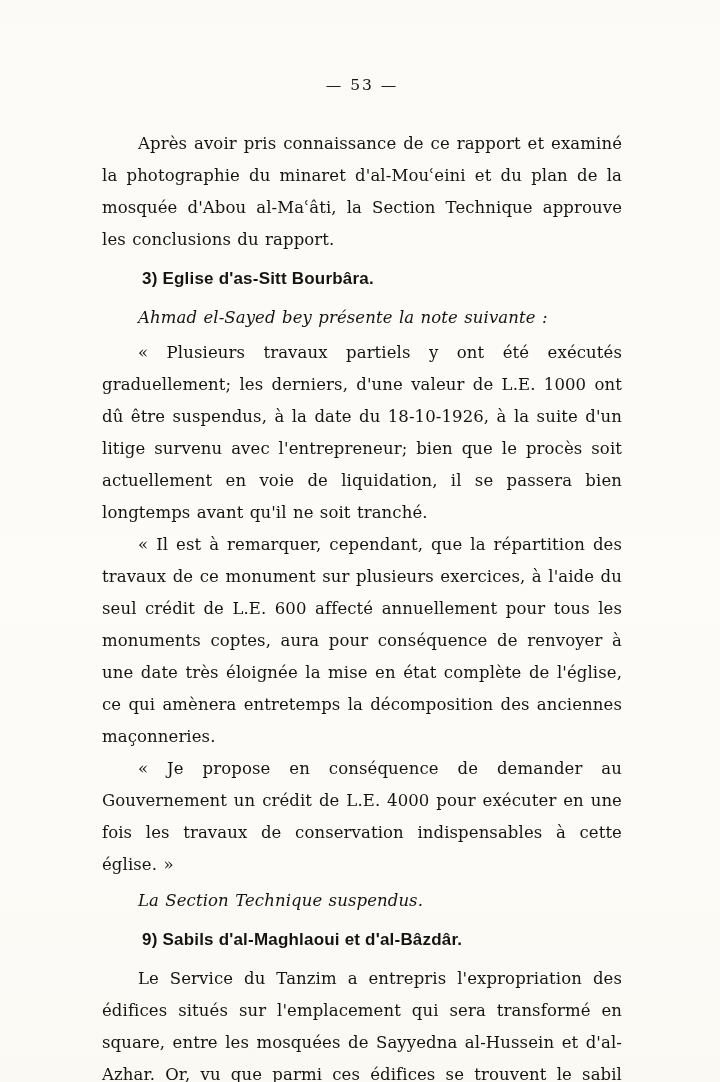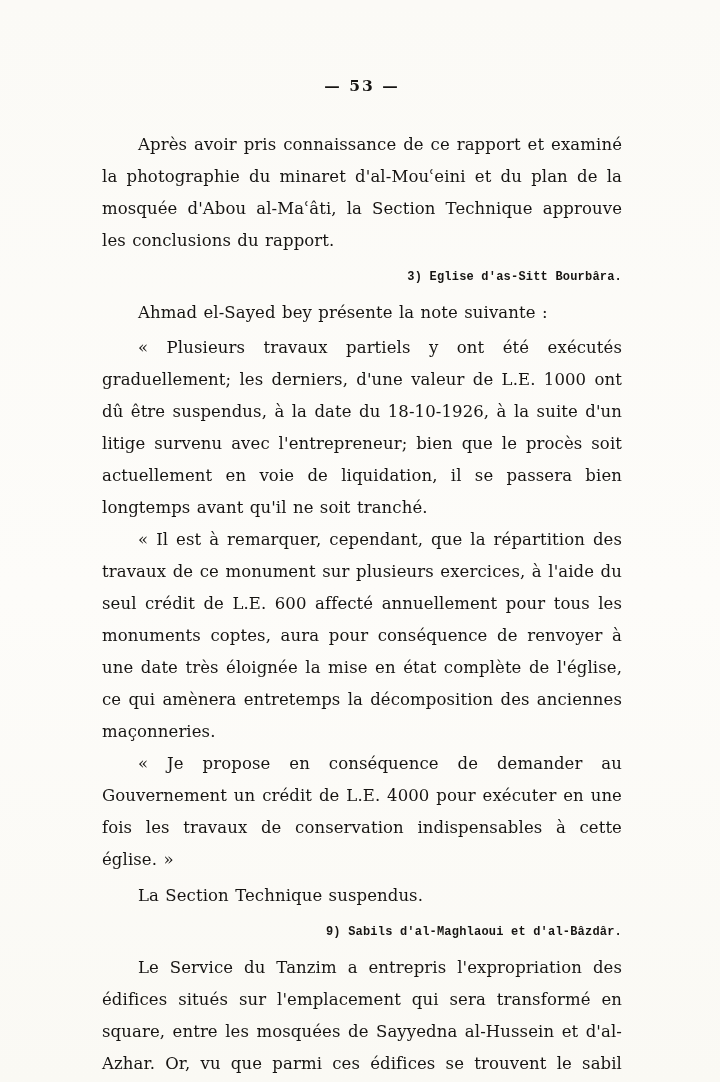--- a/index.html
+++ b/index.html
@@ -17,46 +17,46 @@
   .page {
     box-sizing: border-box;
     width: 720px;
     height: 1082px;
     padding: 76px 98px 20px 102px;
     background:
       linear-gradient(180deg, #fbfaf6 0%, #fdfcf9 55%, #faf9f4 100%);
   }
   .page-number {
     text-align: center;
-    font-weight: bold;
+    font-weight: normal;
     font-size: 15.5px;
     letter-spacing: 2px;
     margin: 0 0 34px 0;
   }
   .para {
     margin: 0;
     font-size: 16.5px;
     line-height: 32px;
     text-align: justify;
     text-indent: 36px;
     letter-spacing: 0.1px;
     word-spacing: 1px;
   }
   .para.quote-open { }
   .section-heading {
     margin: 13px 0 13px 40px;
-    font-family: Liberation Mono, monospace;
+    font-family: Liberation Sans, sans-serif;
     font-weight: bold;
-    font-size: 12px;
+    font-size: 17px;
     letter-spacing: 0.2px;
-    text-align: right;
   }
   .para.standalone {
     margin-top: 4px;
     margin-bottom: 3px;
+    font-style: italic;
   }
 </style>
 </head>
 <body>
 
 <div class="page">
 
   <div class="page-number">— 53 —</div>
 
   <p class="para">Après avoir pris connaissance de ce rapport et examiné la photographie du minaret d'al-Mouʿeini et du plan de la mosquée d'Abou al-Maʿâti, la Section Technique approuve les conclusions du rapport.</p>

